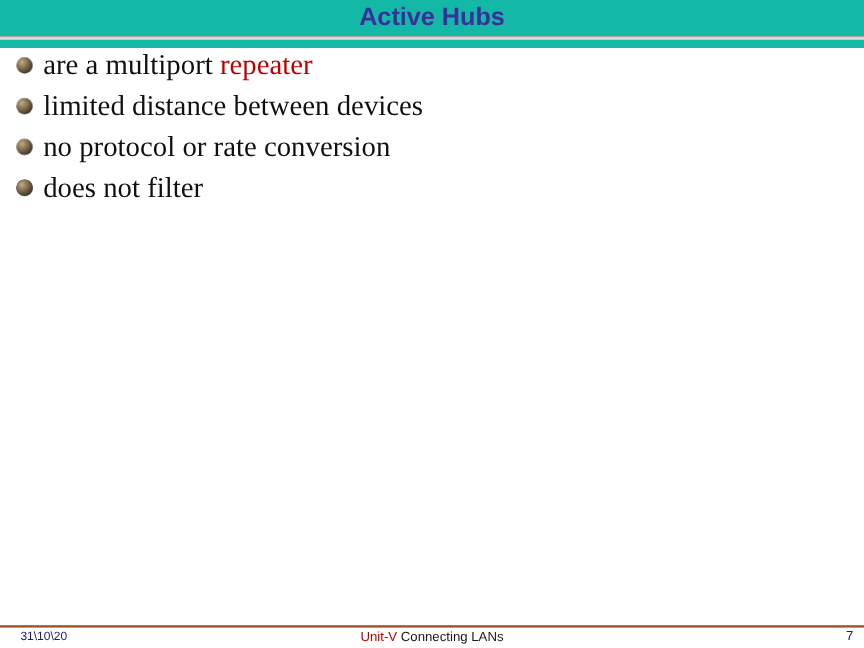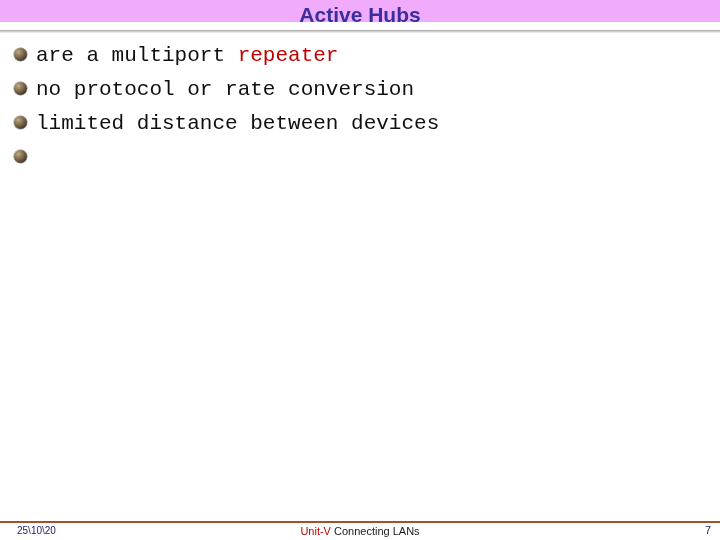--- a/index.html
+++ b/index.html
@@ -14,22 +14,22 @@
     overflow: hidden;
     position: relative;
   }
 
   
   #title-banner {
     position: absolute;
     left: 0;
     top: 0;
     width: 720px;
-    height: 22px;
-    background: #f0abfc;
+    height: 40px;
+    background: #14b8a6;
     box-sizing: border-box;
   }
   #title-text {
     position: absolute;
     left: 0;
     top: 1px;
     width: 720px;
     text-align: center;
     font-size: 21px;
     font-weight: bold;
@@ -54,24 +54,24 @@
     top: 39px;
     width: 700px;
     padding: 0;
     margin: 0;
     list-style: none;
   }
   .bullet-item {
     position: relative;
     padding-left: 36px;
     margin: 0 0 1px 0;
-    font-size: 21px;
+    font-size: 24px;
     line-height: 33px;
     color: #101010;
-    font-family: Liberation Mono, monospace;
+    font-family: Liberation Serif, serif;
   }
   .bullet-marker {
     position: absolute;
     left: 14px;
     top: 9px;
     width: 13px;
     height: 13px;
     border-radius: 50%;
     background:
       radial-gradient(circle at 33% 30%,
@@ -134,29 +134,33 @@
 </div>
 <div id="banner-underline"></div>
 
 <ul id="bullet-list">
   <li class="bullet-item">
     <span class="bullet-marker"></span>
     <span class="bullet-text">are a multiport </span><span class="bullet-text accent-red">repeater</span>
   </li>
   <li class="bullet-item">
     <span class="bullet-marker"></span>
+    <span class="bullet-text">limited distance between devices</span>
+  </li>
+  <li class="bullet-item">
+    <span class="bullet-marker"></span>
     <span class="bullet-text">no protocol or rate conversion</span>
   </li>
   <li class="bullet-item">
     <span class="bullet-marker"></span>
-    <span class="bullet-text">limited distance between devices</span>
   </li>
   <li class="bullet-item">
     <span class="bullet-marker"></span>
+    <span class="bullet-text">does not filter</span>
   </li>
 </ul>
 
 <div id="footer-rule"></div>
-<div id="footer-date">25\10\20</div>
+<div id="footer-date">31\10\20</div>
 <div id="footer-center">
   <span id="footer-unit">Unit-V</span><span>&nbsp;</span><span id="footer-subject">Connecting LANs</span>
 </div>
 <div id="footer-page">7</div>
 
 </body></html>

